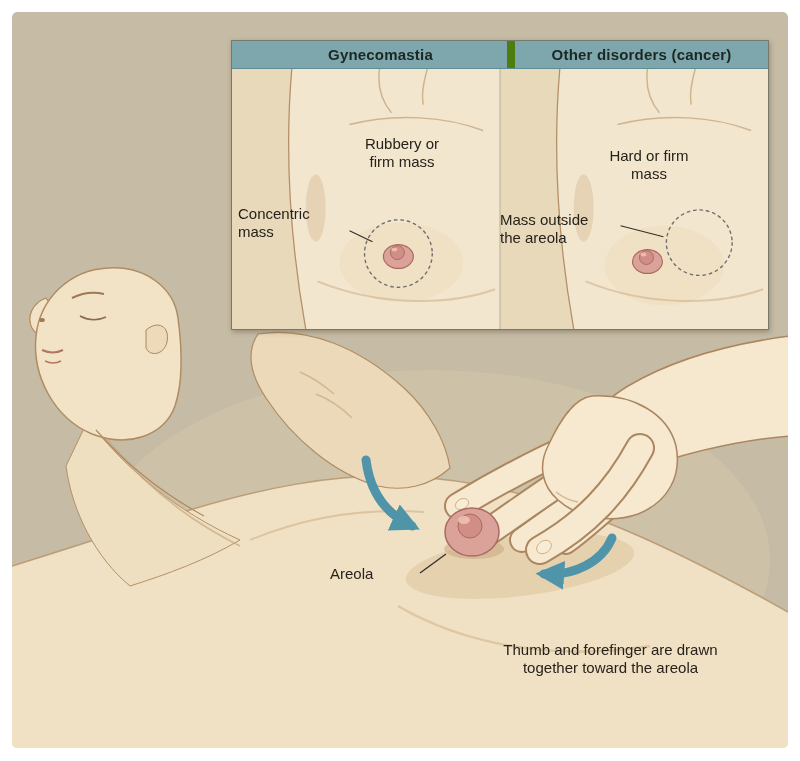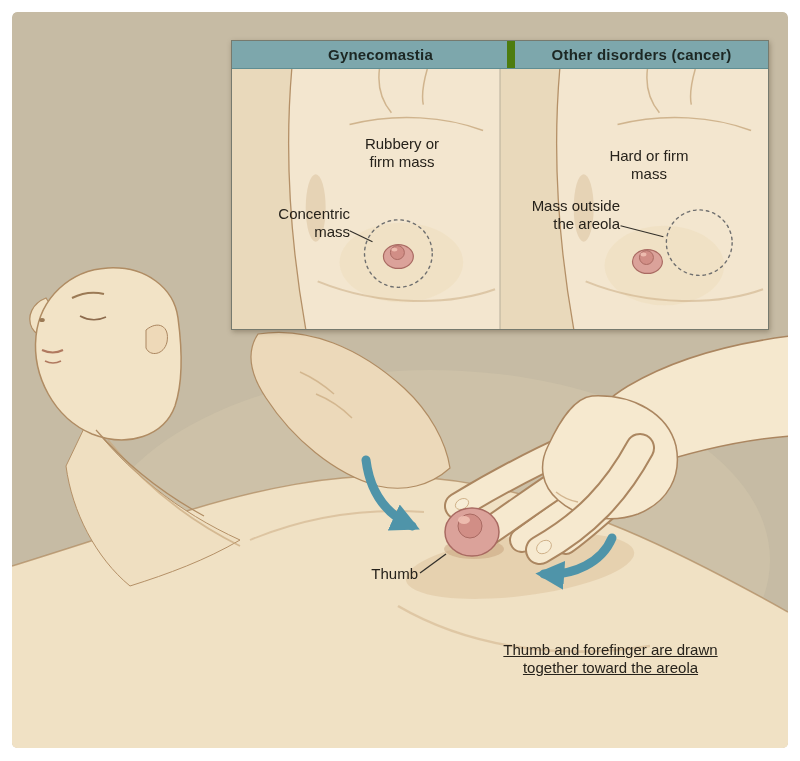--- a/index.html
+++ b/index.html
@@ -12,29 +12,29 @@
            display:flex; flex-direction:column; }
   .inset-header { height:28px; display:flex; background:#7da7ac; border-bottom:1px solid #5f8d92;padding-left:22px; }
   .hcell { flex:1; display:flex; align-items:center; justify-content:center;
            font-weight:bold; font-size:15px; color:#1c2723; letter-spacing:.2px; }
   .hcell.right { border-left:8px solid #4d7c0f; }
   .inset-body { position:relative; flex:1; background:#f9a8d4; }
   .inset-body svg { position:absolute; left:0; top:0; width:100%; height:100%; }
 
   .lbl { position:absolute; font-size:15px; line-height:1.22; color:#26221b; white-space:pre-line; }
   .lbl.center { text-align:center; }
-  .lbl.right { text-align:right; }
+  .lbl.right { text-align:left; }
 
   .mass-left  { left:100px; top:66px;  width:140px; }
   .mass-right { left:347px; top:66px;  width:140px;margin-top:12px; }
   .loc-left   { left:6px;   top:136px; width:112px; }
-  .loc-right  { left:268px; top:128px; width:120px; }
+  .loc-right  { left:268px; top:142px; width:120px; }
 
   .areola-lbl { left:330px; top:565px; width:88px; }
-  .caption    { left:468px; top:641px; width:285px;text-decoration:underline; }
+  .caption    { left:468px; top:641px; width:285px; }
 </style>
 </head>
 <body>
 
 <div class="canvas">
 
   <svg class="scene" viewBox="0 0 800 761">
     <defs>
       <marker id="ah" viewBox="0 0 10 10" refX="7" refY="5" markerWidth="3.2" markerHeight="3.2" orient="auto">
         <path d="M0,0 L10,5 L0,10 Z" fill="#4f94a9"></path>
@@ -180,17 +180,17 @@
 firm mass</div>
       <div class="lbl center mass-right">Hard or firm
 mass</div>
       <div class="lbl right loc-left">Concentric
 mass</div>
       <div class="lbl right loc-right">Mass outside
 the areola</div>
     </div>
   </div>
 
-  <div class="lbl right areola-lbl">Thumb</div>
+  <div class="lbl right areola-lbl">Areola</div>
   <div class="lbl center caption">Thumb and forefinger are drawn
 together toward the areola</div>
 
 </div>
 
 </body></html>

